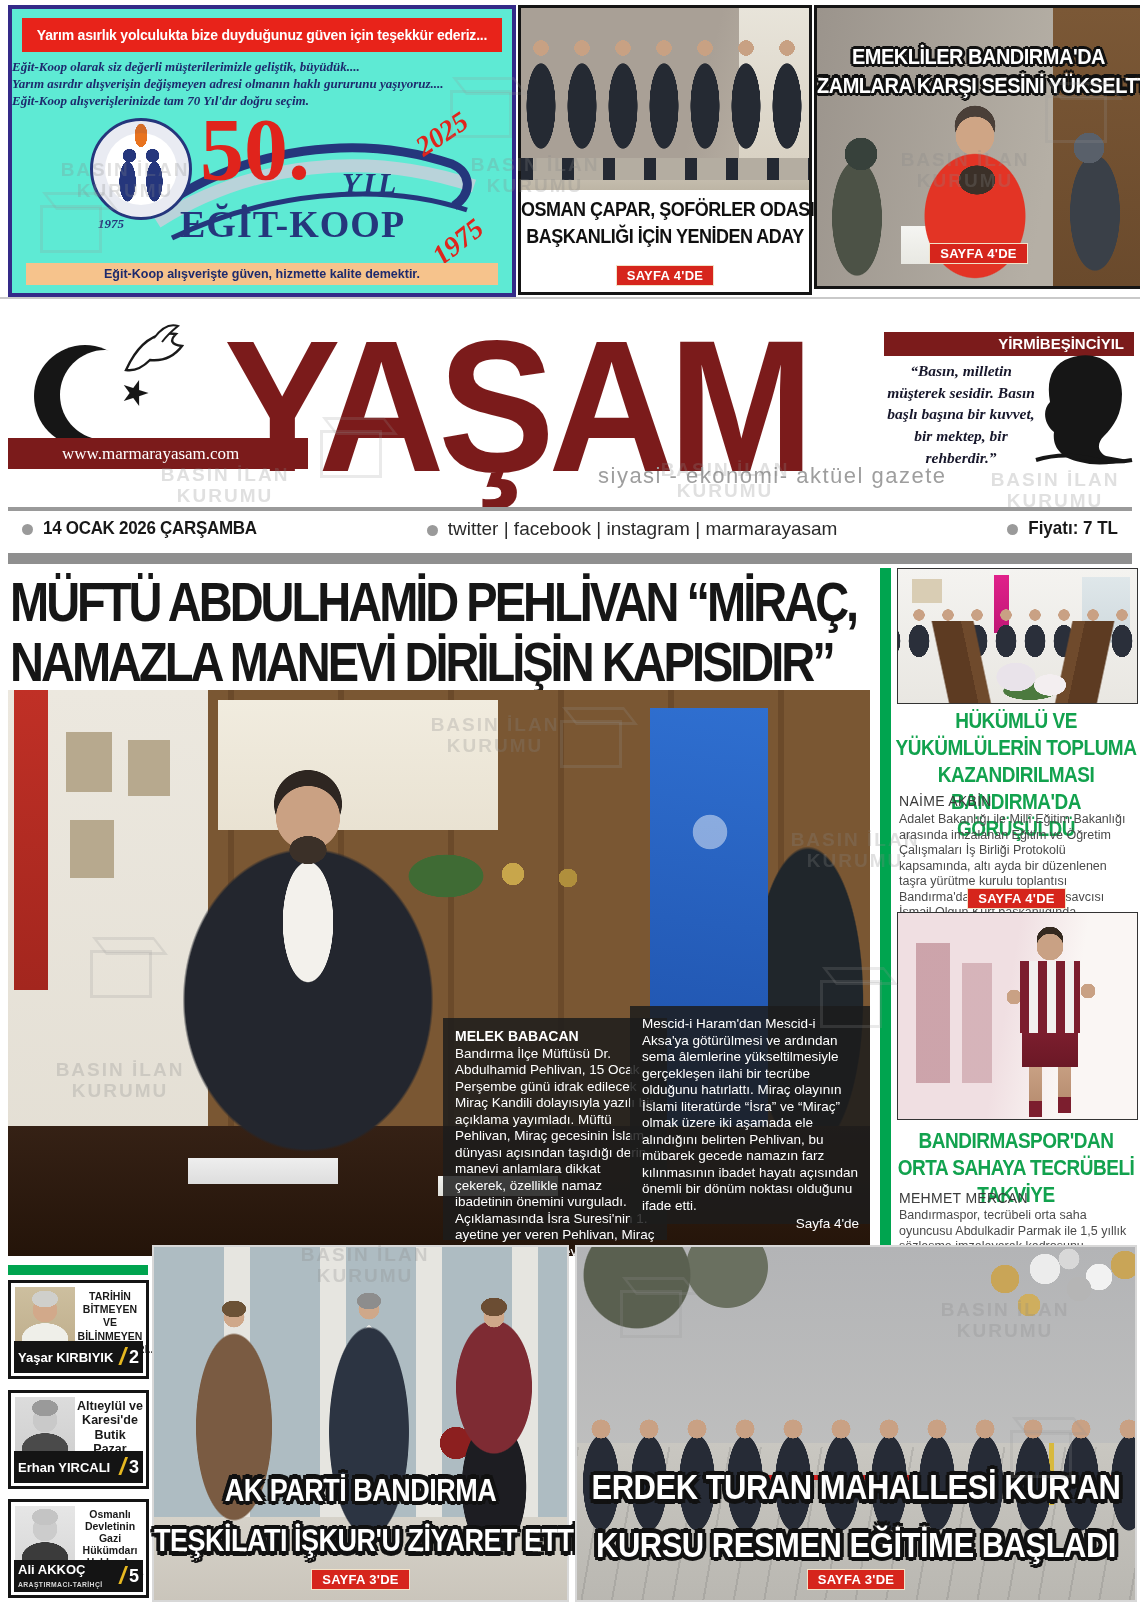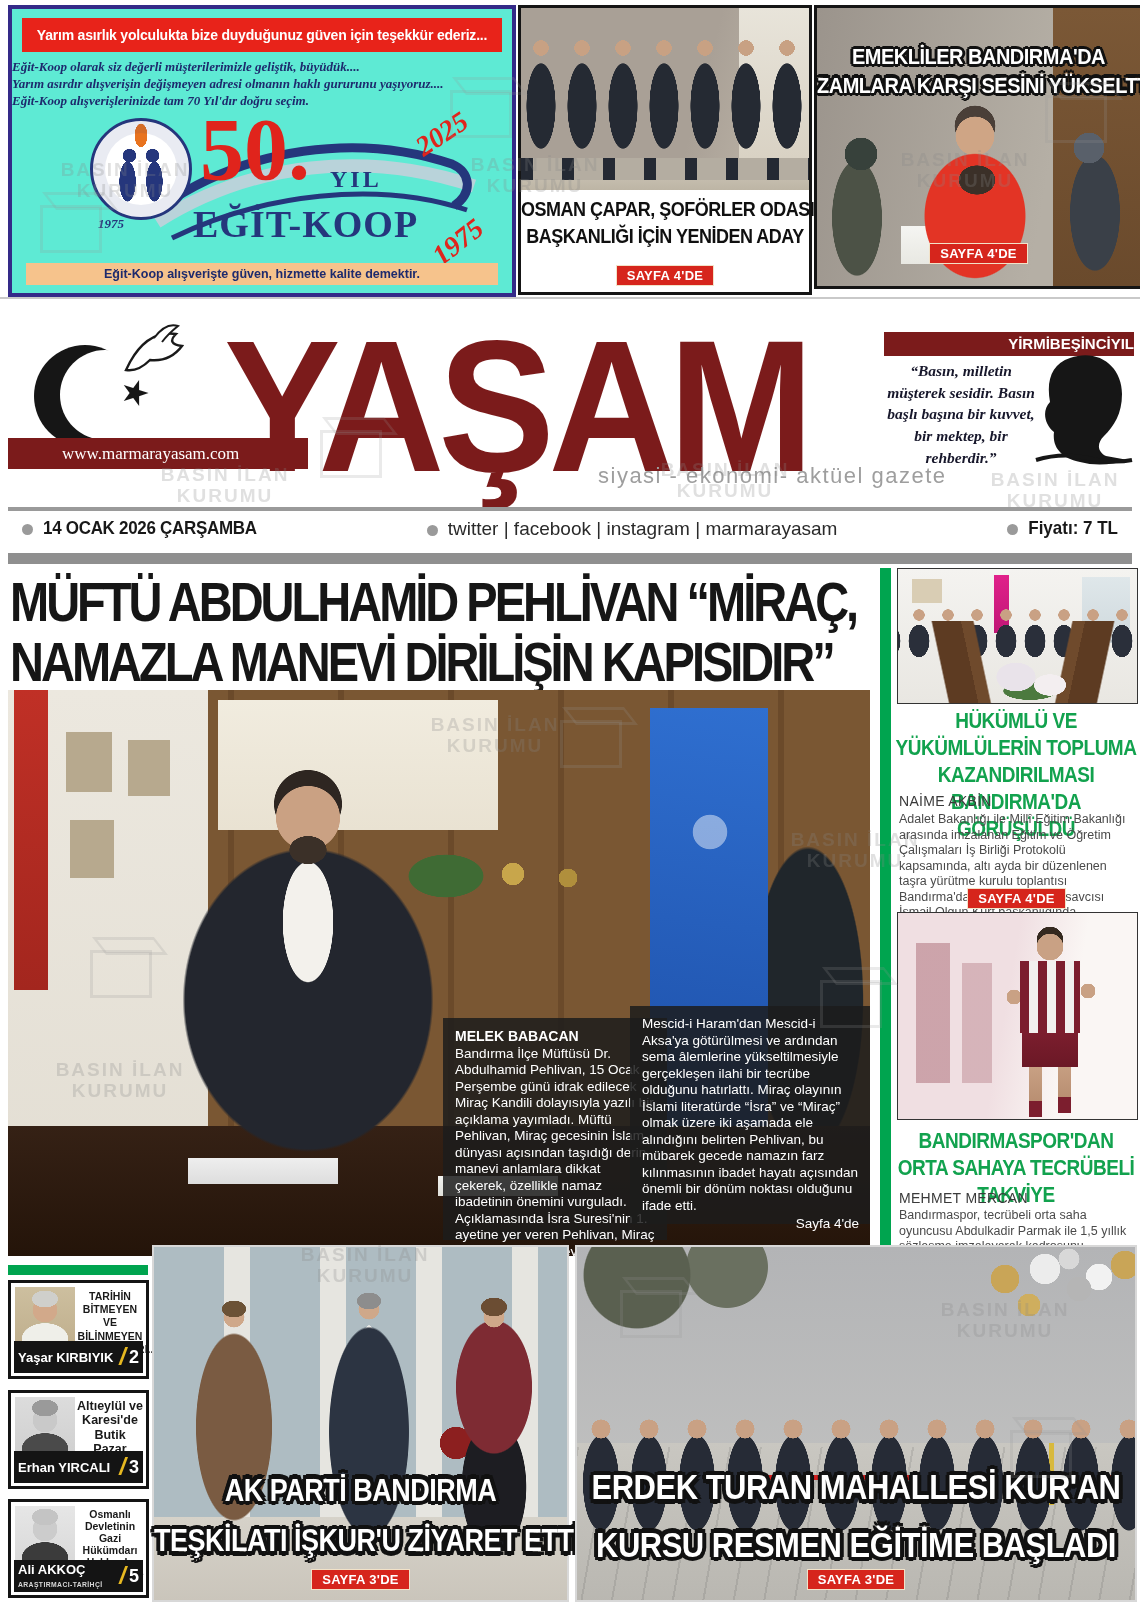--- a/index.html
+++ b/index.html
@@ -29,23 +29,23 @@
         radial-gradient(circle 7px at 38% 36%, #25367c 95%, transparent 97%),
         radial-gradient(circle 7px at 62% 36%, #25367c 95%, transparent 97%),
         radial-gradient(ellipse 9px 22px at 36% 63%, #25367c 90%, transparent 92%),
         radial-gradient(ellipse 9px 22px at 64% 63%, #25367c 90%, transparent 92%),
         #fff;
       box-shadow:inset 0 0 0 12px rgba(37,54,124,.10);}
   .emblem-year{position:absolute;left:86px;top:102px;font-family:"Liberation Serif",serif;
       font-style:italic;font-weight:bold;color:#25367c;font-size:13px;}
   .logo-50{position:absolute;left:188px;top:-8px;font-family:"Liberation Serif",serif;
       font-weight:bold;color:#e0241c;font-size:88px;line-height:1;}
-  .logo-yil{position:absolute;left:318px;top:52px;font-family:"Liberation Serif",serif;
-      font-weight:bold;color:#25367c;font-size:24px;letter-spacing:3px;}
-  .logo-name{position:absolute;left:181px;top:88px;font-family:"Liberation Serif",serif;
+  .logo-yil{position:absolute;left:330px;top:52px;font-family:"Liberation Serif",serif;
+      font-weight:bold;color:#25367c;font-size:30px;letter-spacing:3px;font-style:italic;}
+  .logo-name{position:absolute;left:168px;top:88px;font-family:"Liberation Serif",serif;
       font-weight:bold;color:#25367c;font-size:38px;letter-spacing:1px;}
   .yr-2025{position:absolute;right:42px;top:4px;transform:rotate(-34deg);color:#e0241c;
       font-family:"Liberation Serif",serif;font-style:italic;font-weight:bold;font-size:28px;}
   .yr-1975{position:absolute;right:26px;bottom:-4px;transform:rotate(-38deg);color:#e0241c;
       font-family:"Liberation Serif",serif;font-style:italic;font-weight:bold;font-size:28px;}
   .ad-footer{position:absolute;left:14px;right:14px;bottom:8px;height:22px;line-height:22px;
       background:#f6c38c;color:#1d2a6d;font-weight:bold;font-size:12.5px;text-align:center;}
   .mid-box{left:518px;top:5px;width:288px;height:284px;border:3px solid #151515;background:#fff;}
   .mid-photo{position:absolute;left:0;top:0;right:0;height:182px;
       background:
@@ -80,21 +80,21 @@
   
   .hairline{left:0;top:297px;width:1140px;height:2px;background:#c9c9c9;}
   .crescent{left:34px;top:345px;width:102px;height:102px;border-radius:50%;background:#161616;}
   .crescent::after{content:"";position:absolute;left:26px;top:5px;width:90px;height:90px;border-radius:50%;background:#fff;}
   .star{left:120px;top:372px;font-size:34px;color:#161616;transform:rotate(18deg);}
   .site-bar{left:8px;top:438px;width:300px;height:31px;line-height:31px;background:#7b1b1b;color:#fff;
       font-family:"Liberation Serif",serif;font-size:17px;padding-left:54px;box-sizing:border-box;}
   .yasam{left:224px;top:316px;font-weight:bold;color:#7b1b1b;font-size:168px;line-height:160px;
       letter-spacing:-6px;transform:scale(1.04,1.12);transform-origin:top left;}
   .edition{left:884px;top:332px;width:250px;height:24px;line-height:24px;background:#7b1b1b;color:#fff;
-      font-weight:bold;font-size:15px;text-align:right;padding-right:0;box-sizing:border-box;}
+      font-weight:bold;font-size:15px;text-align:right;padding-right:10px;box-sizing:border-box;}
   .quote{left:880px;top:360px;width:162px;text-align:center;font-family:"Liberation Serif",serif;
       font-style:italic;font-weight:bold;font-size:15.5px;line-height:1.4;color:#17172b;}
   .subtitle{left:598px;top:463px;font-size:22px;letter-spacing:1.5px;color:#9e9e9e;}
   
   .rule-gray-thin{left:8px;top:507px;width:1124px;height:4px;background:#9a9a9a;}
   .date-row{left:8px;top:514px;width:1124px;height:30px;display:flex;align-items:center;
       justify-content:space-between;padding:0 14px;box-sizing:border-box;}
   .dot{display:inline-block;width:11px;height:11px;border-radius:50%;background:#9a9a9a;margin-right:10px;vertical-align:middle;}
   .date-txt{font-weight:bold;font-size:17px;letter-spacing:-.3px;transform:scaleY(1.08);display:inline-block;}
   .social-txt{font-size:19px;color:#2a2a2a;}

